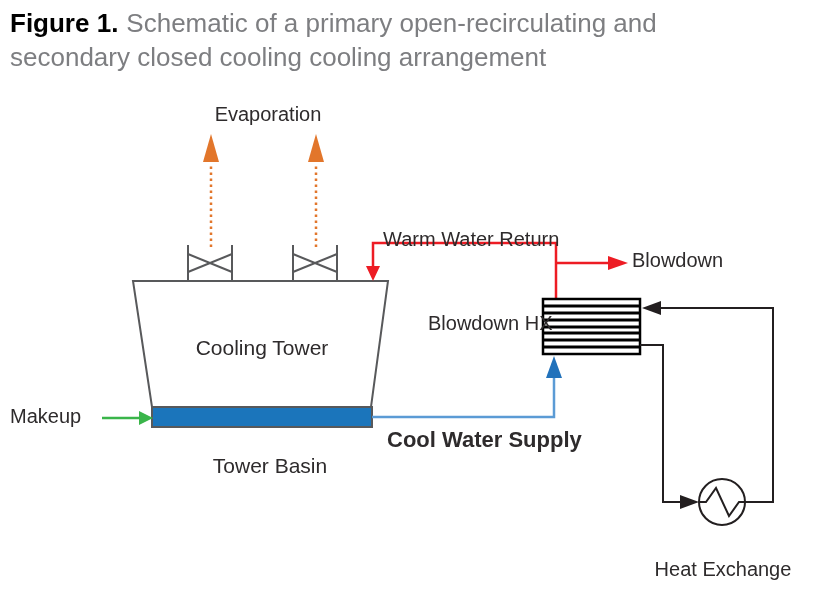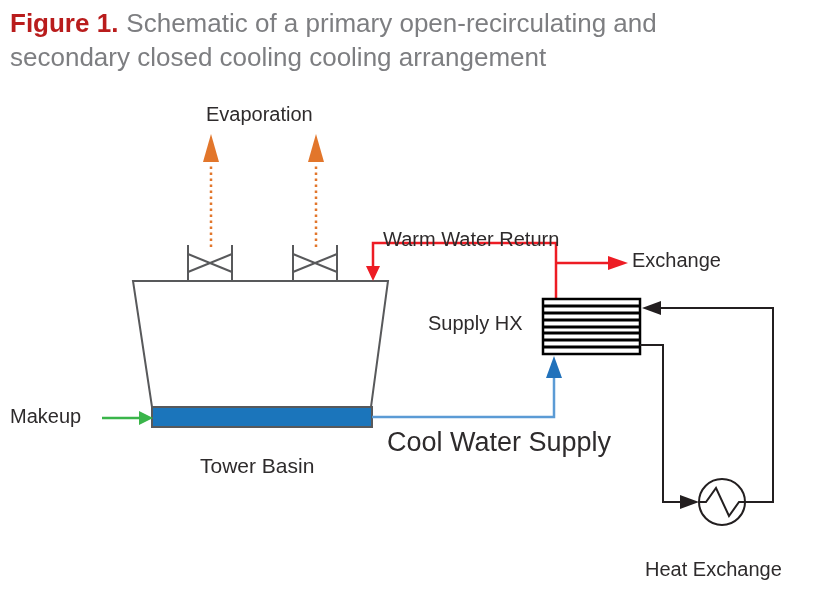--- a/index.html
+++ b/index.html
@@ -9,28 +9,28 @@
     background:#ffffff;
     font-family:"Liberation Sans", sans-serif;
     overflow:hidden;
   }
   .title{
     position:absolute;left:10px;top:6px;width:705px;
     font-size:26px;line-height:34px;
     color:#7d7e81;
   }
   .fig-label{
-    font-weight:bold;color:#b91c1c;margin-right:8px;
+    font-weight:bold;color:#000000;margin-right:8px;
   }
   .lbl{
     position:absolute;
     font-size:20px;color:#2e2b2c;
     white-space:nowrap;
   }
-  .lbl.center{white-space:normal;}
+  .lbl.center{text-align:center;white-space:normal;}
   svg{position:absolute;left:0;top:0;}
 </style>
 </head>
 <body>
 
 <div class="page">
 
   <div class="title">
     <span class="fig-label">Figure 1.</span><span>Schematic of a primary open-recirculating and secondary closed cooling cooling arrangement</span>
   </div>
@@ -109,29 +109,30 @@
     <g>
       <circle cx="722" cy="502" r="23" fill="#ffffff" stroke="#231f20" stroke-width="2"></circle>
       <polyline points="700,502 706,502 716,488 729,516 739,502 744,502" fill="none" stroke="#231f20" stroke-width="2"></polyline>
     </g>
   </svg>
 
   <div class="lbl center" style="left:206px;top:103px;width:124px;">Evaporation</div>
 
   <div class="lbl" style="left:383px;top:228px;">Warm Water Return</div>
 
-  <div class="lbl" style="left:632px;top:249px;">Exchange</div>
+  <div class="lbl" style="left:632px;top:249px;">Blowdown</div>
 
-  <div class="lbl" style="left:428px;top:312px;">Supply HX</div>
+  <div class="lbl" style="left:428px;top:312px;">Blowdown HX</div>
 
+  <div class="lbl center" style="left:182px;top:336px;width:160px;font-size:21px;">Cooling Tower</div>
 
   <div class="lbl center" style="left:200px;top:430px;width:140px;font-size:21px;margin-top:24px;">Tower Basin</div>
 
   <div class="lbl" style="left:10px;top:405px;font-size:20px;">Makeup</div>
 
-  <div class="lbl" style="left:387px;top:427px;font-size:27px;">Cool Water Supply</div>
+  <div class="lbl" style="left:387px;top:427px;font-size:22px;font-weight:bold;">Cool Water Supply</div>
 
   <div class="lbl center" style="left:645px;top:532px;width:156px;line-height:25px;">
     <br>
     <span>Heat Exchange</span>
   </div>
 
 </div>
 
 </body></html>

